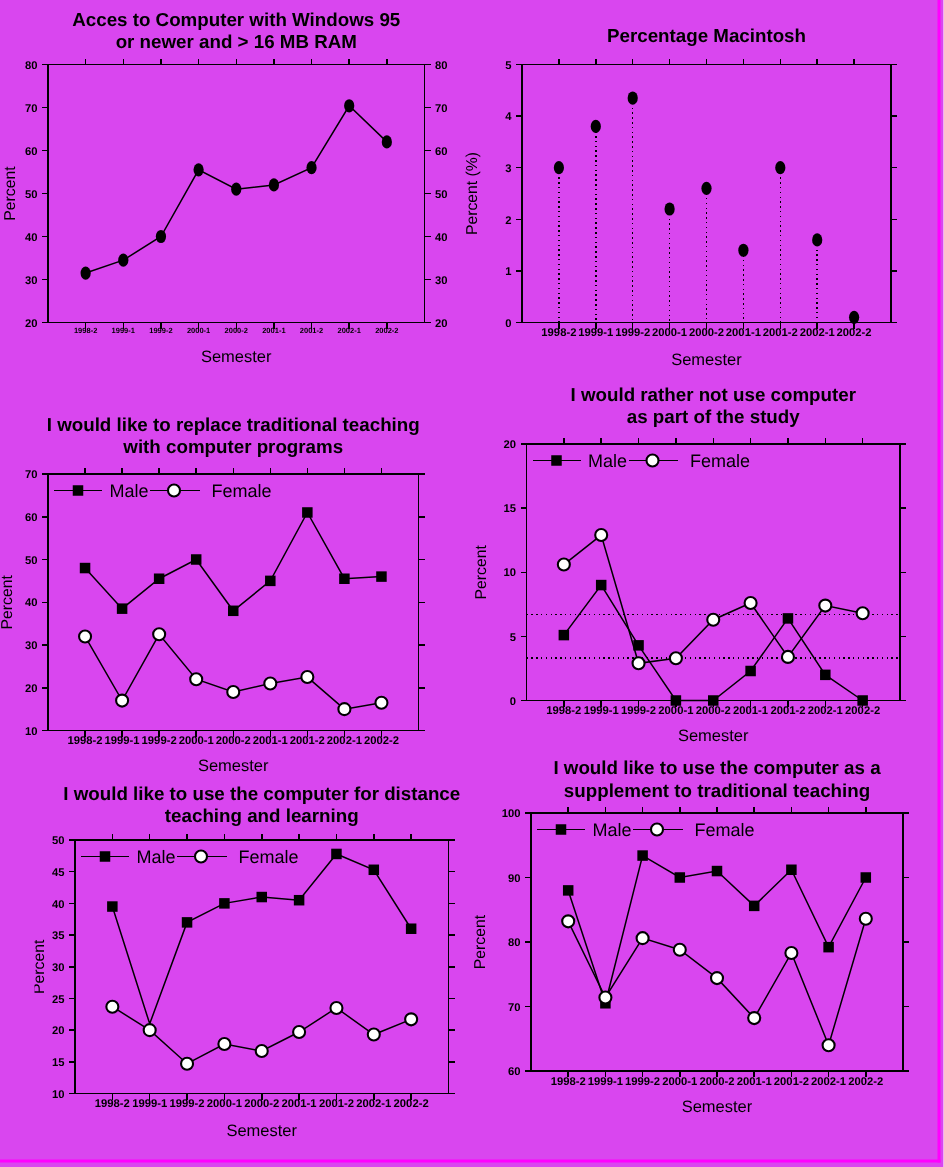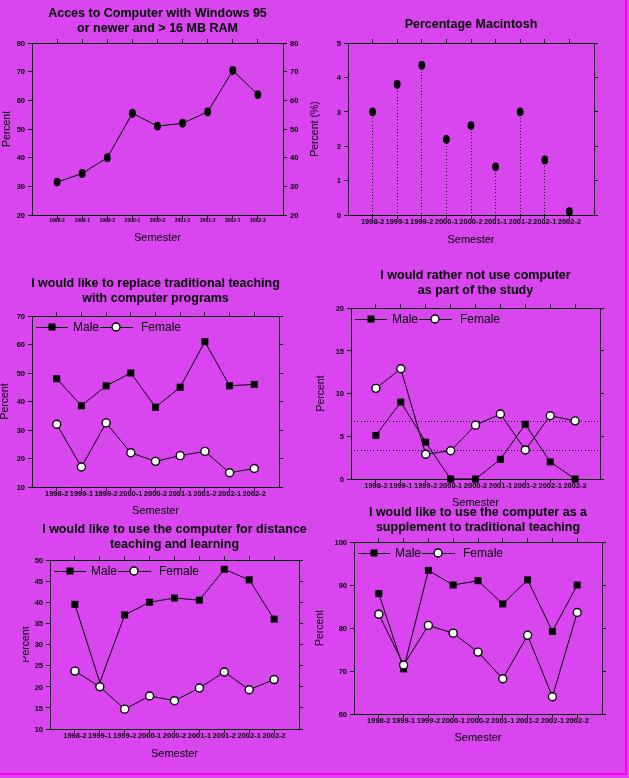--- a/index.html
+++ b/index.html
@@ -241,21 +241,21 @@
         <circle cx="229.6" cy="204.75" r="4" fill="#fff" stroke="#000000" stroke-width="1.4"></circle>
         <circle cx="254.3" cy="200.475" r="4" fill="#fff" stroke="#000000" stroke-width="1.4"></circle>
         <path d="M36,59 H68" stroke="#000000" stroke-width="1" shape-rendering="crispEdges"></path>
         <rect x="48.5" y="55.5" width="7" height="7" fill="#000000"></rect>
         <text x="73" y="63" font-size="12" font-family="&quot;Liberation Sans&quot;, sans-serif" font-weight="normal" text-anchor="start" fill="#000000">Male</text>
         <path d="M100,59 H133" stroke="#000000" stroke-width="1" shape-rendering="crispEdges"></path>
         <circle cx="116" cy="59" r="4" fill="#fff" stroke="#000000" stroke-width="1.4"></circle>
         <text x="141" y="63" font-size="12" font-family="&quot;Liberation Sans&quot;, sans-serif" font-weight="normal" text-anchor="start" fill="#000000">Female</text>
       </svg>
   </figure>
-  <figure class="chart" style="left: 315px; top: 260px;">
+  <figure class="chart" style="left: 315px; top: 248px;">
     <svg width="314" height="260" viewBox="0 0 314 260">
         <text x="160.5" y="19" font-size="12.5" font-family="&quot;Liberation Sans&quot;, sans-serif" font-weight="bold" text-anchor="middle" fill="#000000">I would rather not use computer</text>
         <text x="160.5" y="34" font-size="12.5" font-family="&quot;Liberation Sans&quot;, sans-serif" font-weight="bold" text-anchor="middle" fill="#000000">as part of the study</text>
         <rect x="36" y="48" width="249" height="171" fill="none" stroke="#000000" stroke-width="1" shape-rendering="crispEdges"></rect>
         <path d="M32,219 H36" stroke="#000000" stroke-width="1" shape-rendering="crispEdges"></path>
         <path d="M285,219 H289" stroke="#000000" stroke-width="1" shape-rendering="crispEdges"></path>
         <text x="29" y="221.8" font-size="7.5" font-family="&quot;Liberation Sans&quot;, sans-serif" font-weight="bold" text-anchor="end" fill="#000000">0</text>
         <path d="M32,176.25 H36" stroke="#000000" stroke-width="1" shape-rendering="crispEdges"></path>
         <path d="M285,176.25 H289" stroke="#000000" stroke-width="1" shape-rendering="crispEdges"></path>
         <text x="29" y="179.05" font-size="7.5" font-family="&quot;Liberation Sans&quot;, sans-serif" font-weight="bold" text-anchor="end" fill="#000000">5</text>

